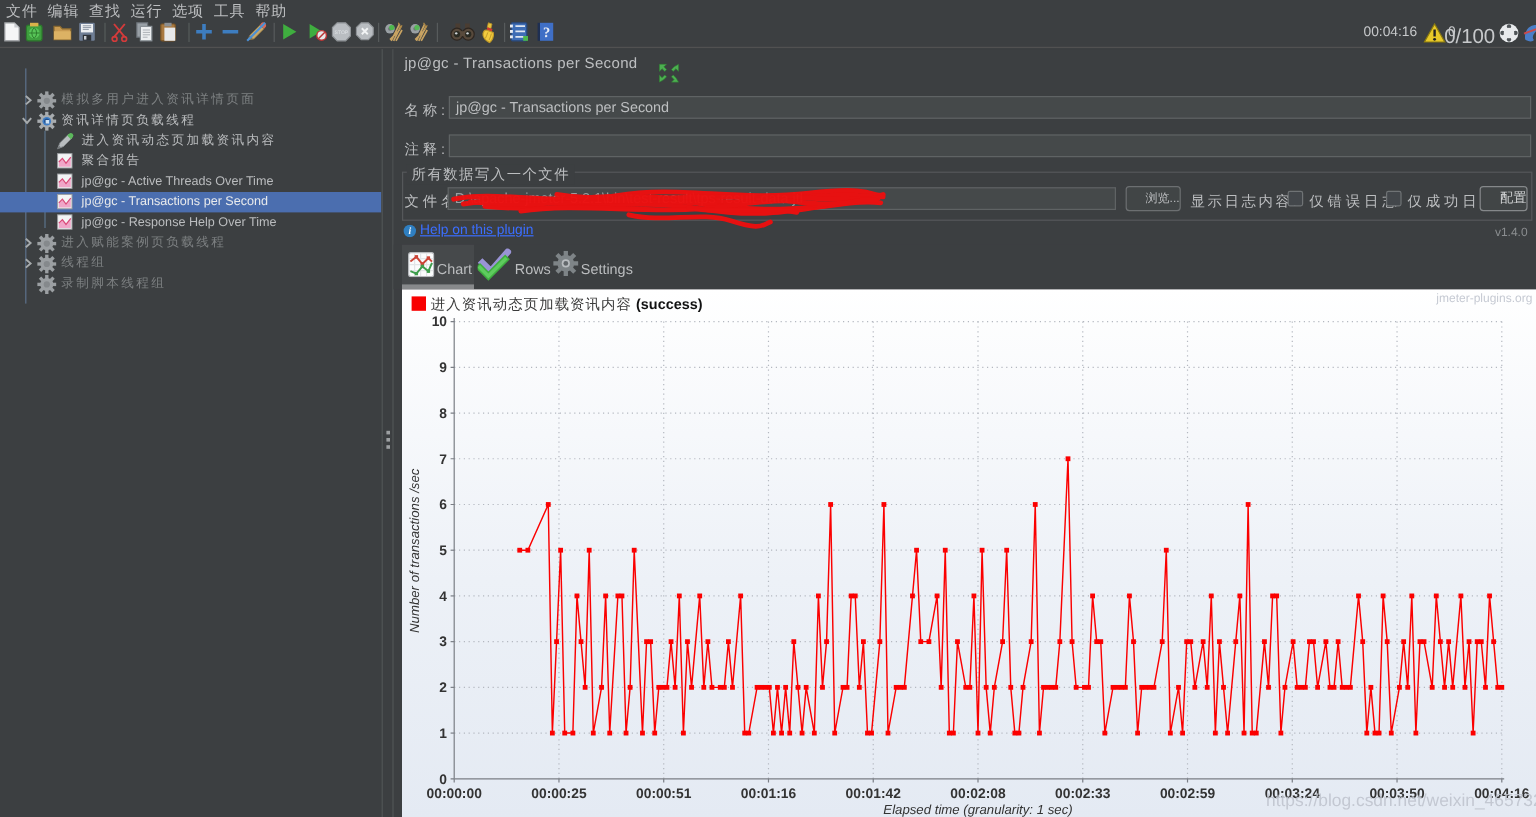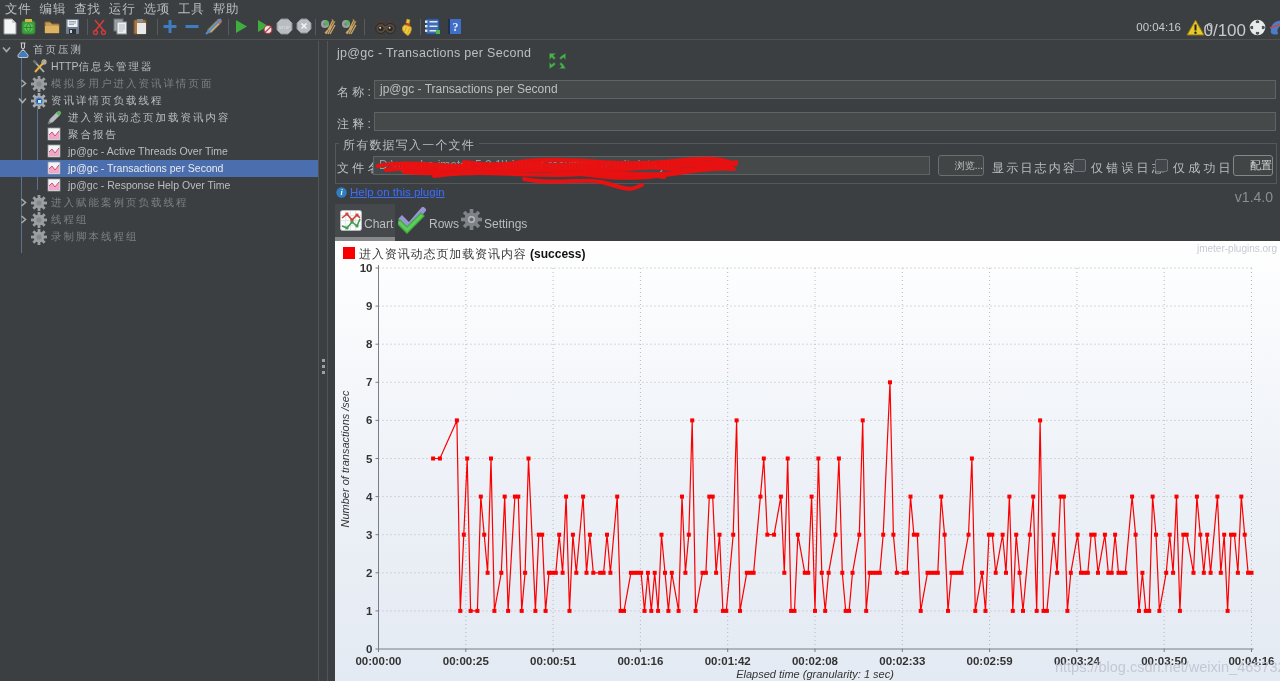--- a/index.html
+++ b/index.html
@@ -35,21 +35,21 @@
 #rtitle{position:absolute;left:9px;top:5px;font-size:12.5px;color:#bdbfc1;letter-spacing:0.3px}
 .lbl{position:absolute;font-size:12px;color:#bcbec0}
 .fld{position:absolute;background:#45494a;border:1px solid #5f6364;height:19px;
   font-size:12px;color:#bdbfc1;line-height:17px;padding-left:5px;white-space:nowrap;overflow:hidden}
 .btn{position:absolute;background:#414546;border:1px solid #6c6f71;border-radius:3px;
   font-size:11px;color:#bdbfc1;text-align:right}
 .cb{position:absolute;width:13px;height:13px;background:#43474b;border:1px solid #6f7375;border-radius:2px}
 #grpbox{position:absolute;left:7px;top:102px;width:942px;height:41px;border:1px solid #55585a}
 #grplbl{position:absolute;left:11px;top:96px;background:#3c3f41;padding:0 4px;font-size:12px;color:#bcbec0;letter-spacing:1.2px}
 #helpLink{position:absolute;left:22px;top:145px;font-size:11.5px;color:#3b6eff;text-decoration:underline}
-#ver{position:absolute;right:7px;top:148px;font-size:14px;color:#8b8e90}
+#ver{position:absolute;right:7px;top:148px;font-size:10px;color:#8b8e90}
 
 #tabs{position:absolute;left:328px;top:204px;width:952px;height:37px;background:#3c3f41}
 .tab{position:absolute;top:0;height:37px;font-size:12px;color:#c6c8ca}
 #tabChart{left:7px;width:60px;background:#46494b}
 #tabsel{position:absolute;left:7px;top:33px;width:60px;height:4px;background:#87898b}
 
 #chart{position:absolute;left:335px;top:241px;width:945px;height:440px}
 </style></head><body>
 <div id="app">
 <div id="menubar"><span>文件</span><span>编辑</span><span>查找</span><span>运行</span><span>选项</span><span>工具</span><span>帮助</span></div>
@@ -196,39 +196,20 @@
         </svg>
 <svg style="position:absolute;right:-3px;top:4px" width="14" height="17" viewBox="0 0 14 17">
           <path d="M2 14C1 8 4 3 9 2c4-1 6 1 4 3-3 3-6 6-4 9 1 2-5 2-7 0z" fill="#4a7ec8"></path>
           <path d="M1 9l11-4" stroke="#c84a4a" stroke-width="1.6"></path>
         </svg>
 </div>
 </div>
 <div id="tree">
 <div class="guide" style="left:21px;top:16px;height:196px"></div>
 <div class="guide" style="left:37px;top:68px;height:81px"></div>
-<div class="trow" style="top:0">
-        <svg style="left:2px;top:5px" width="9" height="7" viewBox="0 0 9 7">
-          <path d="M1 1.5l3.5 4L8 1.5" fill="none" stroke="#a7abad" stroke-width="1.6"></path>
-        </svg>
- <svg style="left:16px" width="14" height="16" viewBox="0 0 14 16">
-          <path d="M4.5 1h5M5.5 1v4.5L11.8 13a1.6 1.6 0 01-1.4 2.4H3.6A1.6 1.6 0 012.2 13L8.5 5.5V1" fill="none" stroke="#c6c9cb" stroke-width="1.1"></path>
-          <path d="M4.6 10.2L2.8 13.6c-.3.6.1 1.3.8 1.3h6.8c.7 0 1.1-.7.8-1.3l-1.8-3.4c-1.5-1-3.3-1-4.8 0z" fill="#3f7ec6"></path>
-        </svg>
- <span class="txt cjk" style="left:33px">首页压测</span>
-      </div>
-<div class="trow" style="top:17px">
- <svg style="left:32px" width="15" height="15" viewBox="0 0 15 15">
-          <path d="M2 2l10 11" stroke="#b0b4b7" stroke-width="1.8"></path>
-          <path d="M1.5 1.5l3 3" stroke="#6e7275" stroke-width="2.4"></path>
-          <path d="M13 2L3 13" stroke="#e8b33c" stroke-width="2"></path>
-          <circle cx="12" cy="3" r="2" fill="none" stroke="#b0b4b7" stroke-width="1.3"></circle>
-        </svg>
- <span class="txt" style="left:51px">HTTP<span class="cjk">信息头管理器</span></span>
-      </div>
 <div class="trow dis" style="top:34px">
         <svg style="left:20px;top:4px" width="7" height="9" viewBox="0 0 7 9">
           <path d="M1.5 1L5.5 4.5 1.5 8" fill="none" stroke="#a7abad" stroke-width="1.6"></path>
         </svg>
  <svg style="left:31px" width="16" height="16" viewBox="0 0 16 16">
           <g fill="#9b9fa2">
             <rect x="6.6" y="0" width="2.8" height="16"></rect>
             <rect x="0" y="6.6" width="16" height="2.8"></rect>
             <rect x="6.6" y="0" width="2.8" height="16" transform="rotate(45 8 8)"></rect>
             <rect x="6.6" y="0" width="2.8" height="16" transform="rotate(-45 8 8)"></rect>

